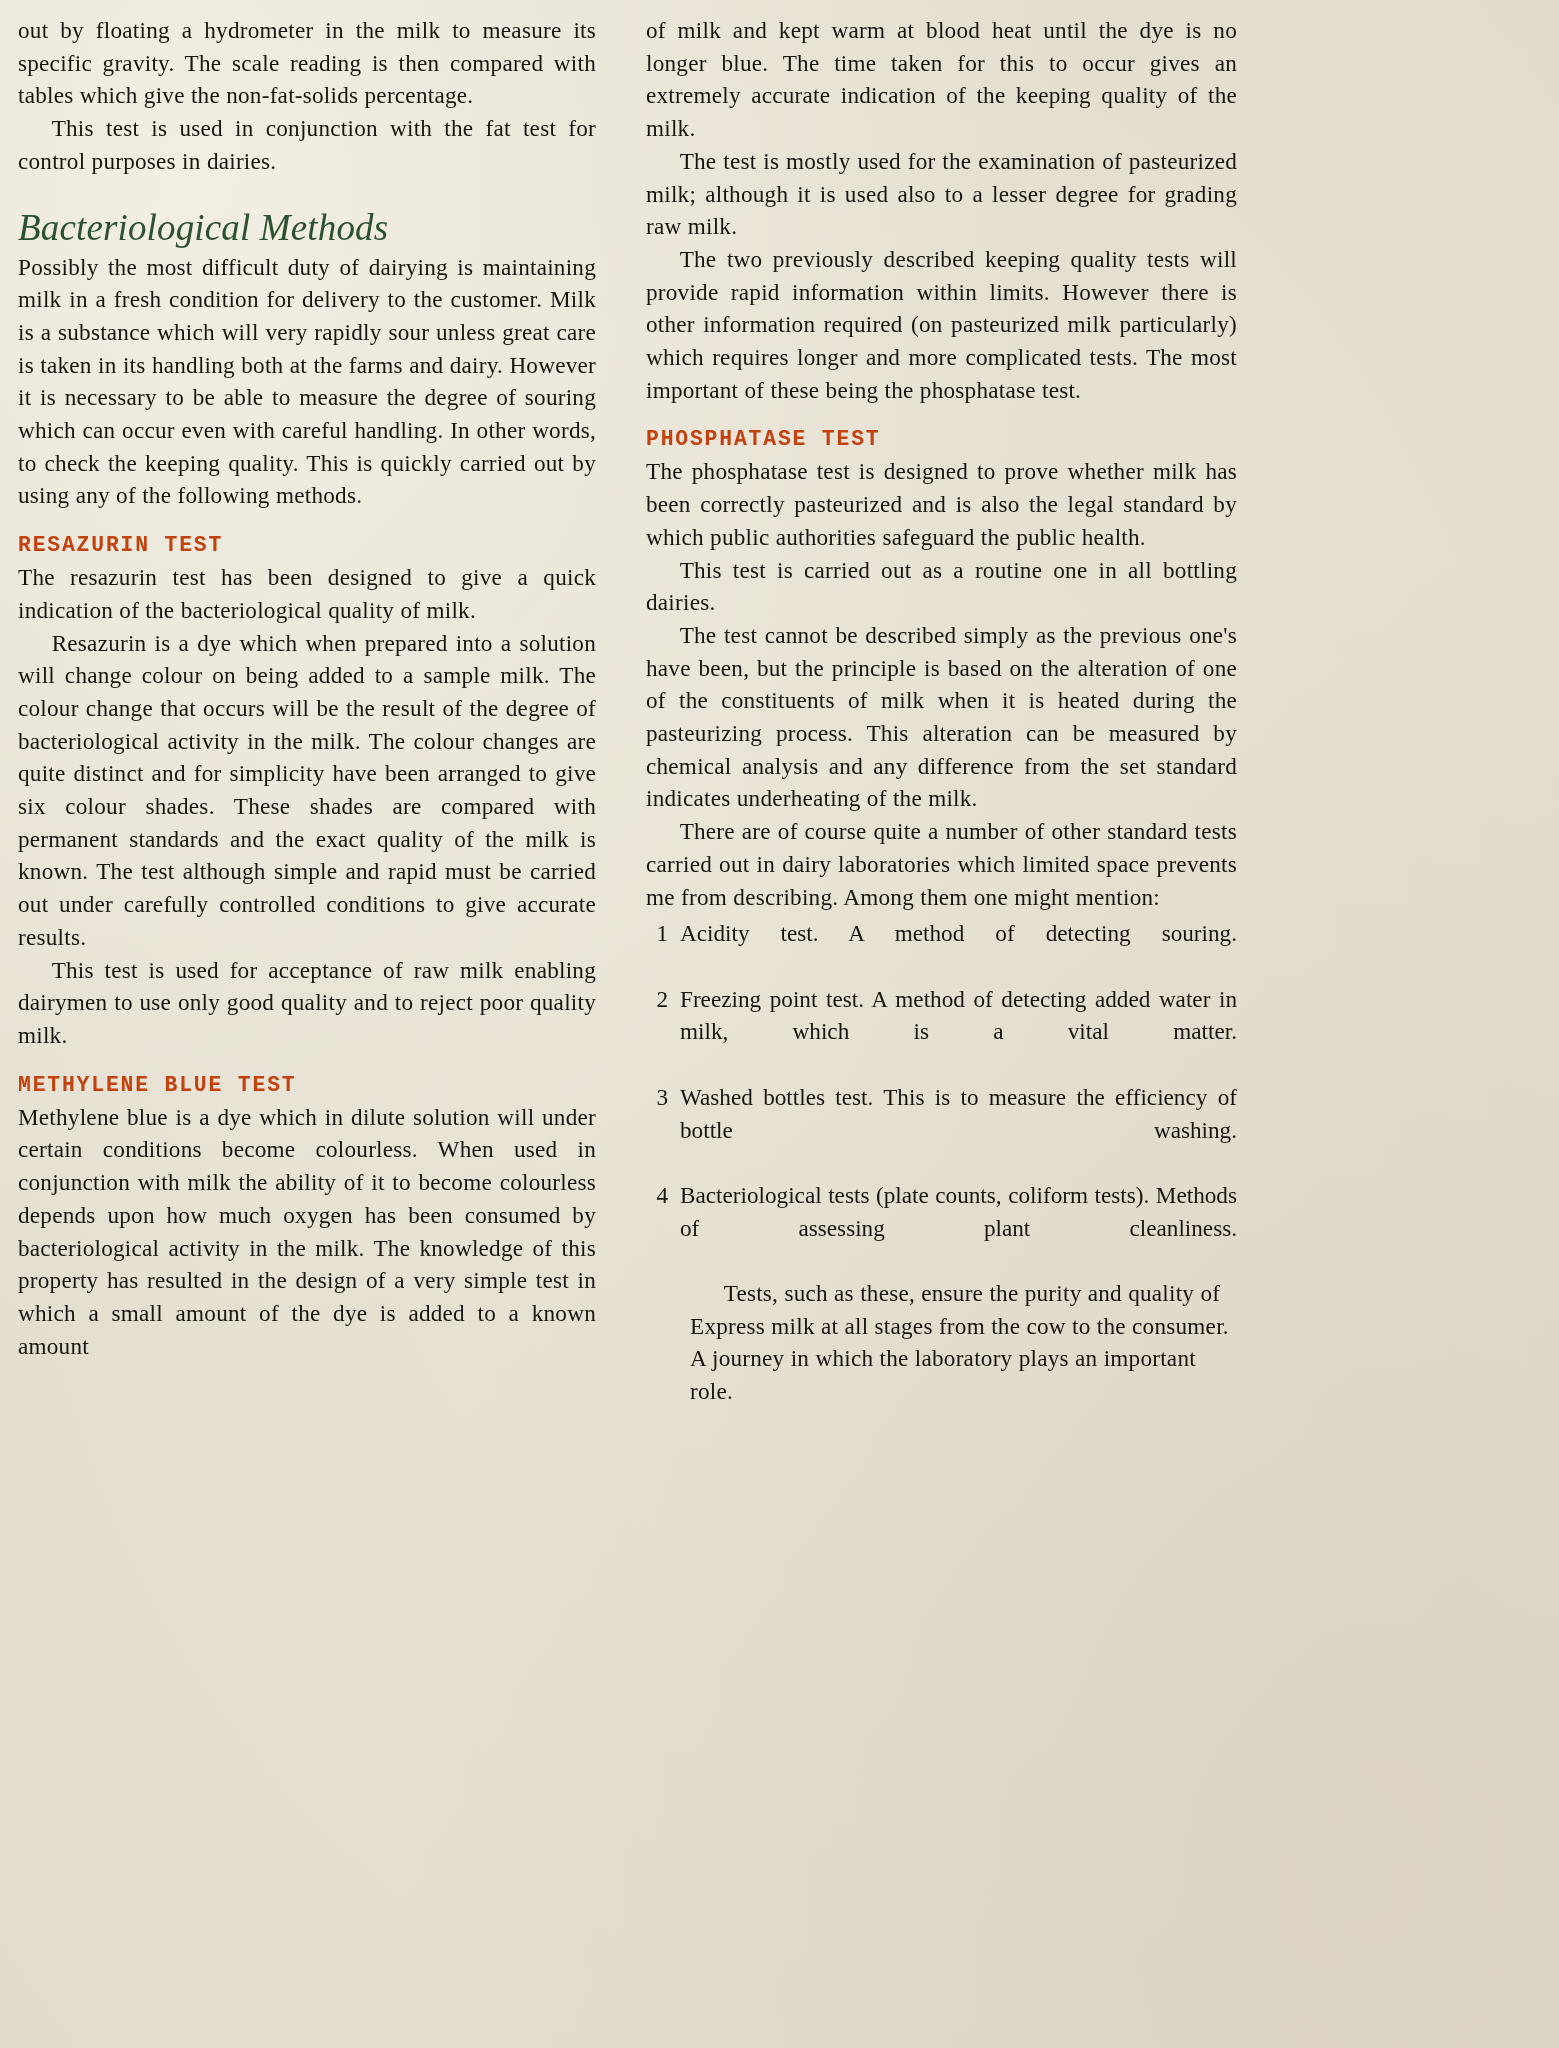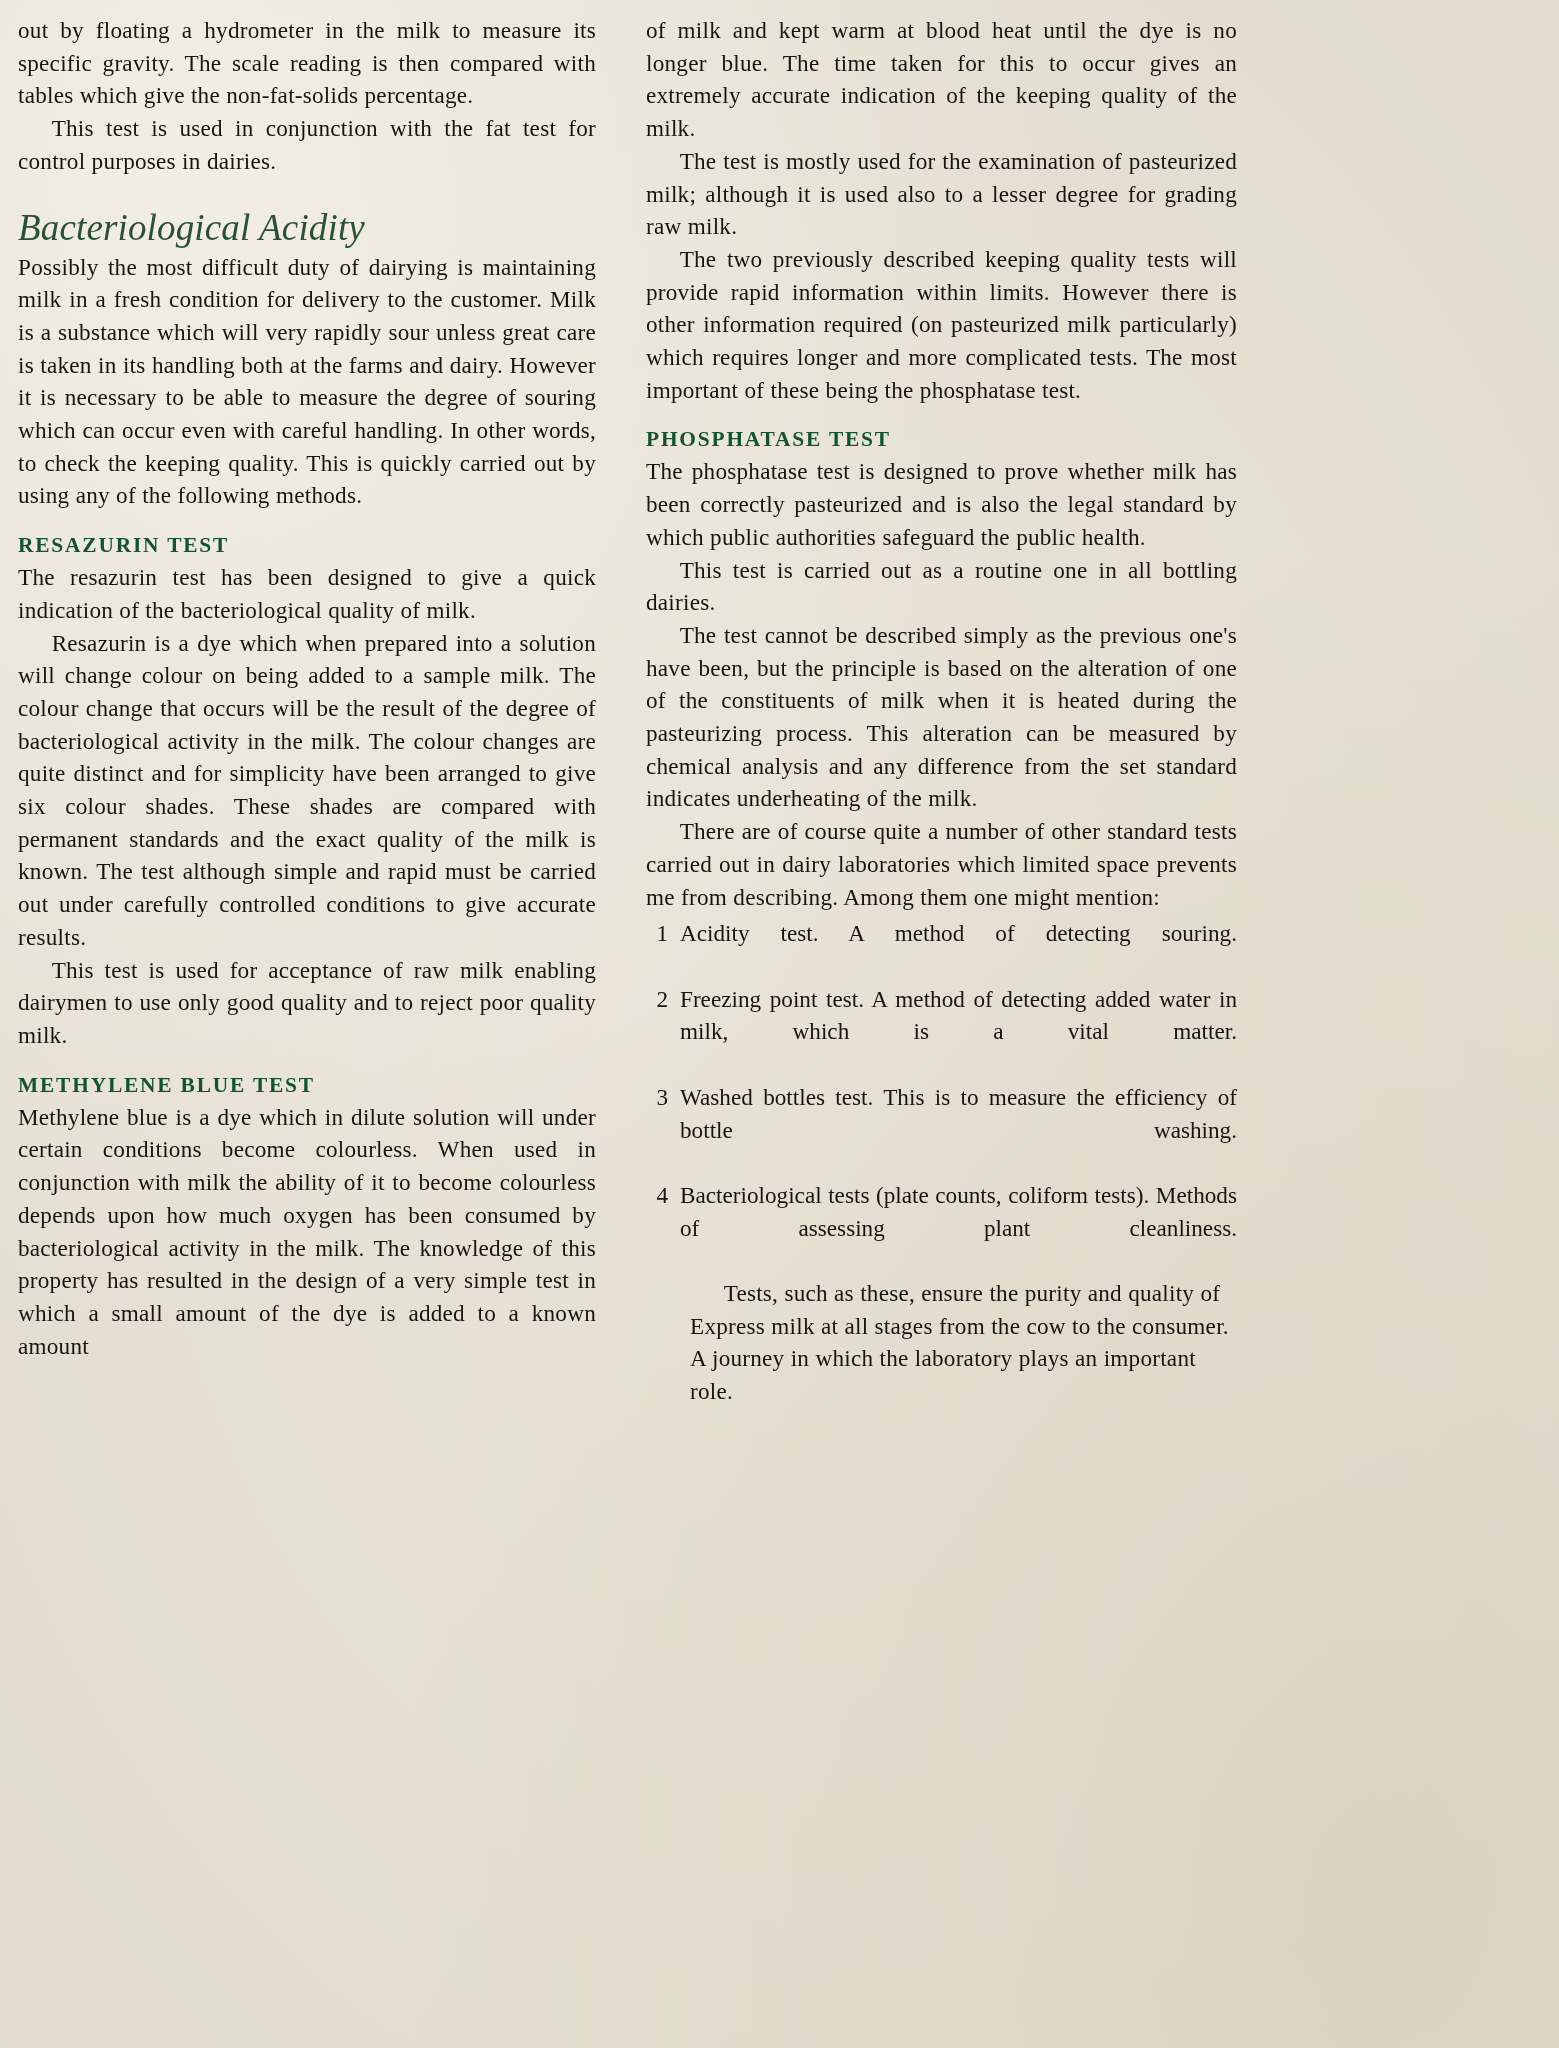--- a/index.html
+++ b/index.html
@@ -64,26 +64,26 @@
     font-style: italic;
     font-weight: 400;
     font-size: 37px;
     line-height: 44px;
     color: #2b5132;
     letter-spacing: 0.004em;
   }
 
   h3.sub-head {
     margin: 19px 0 2px 0;
-    font-family: Liberation Serif, serif;
+    font-family: Liberation Mono, monospace;
     font-weight: bold;
     font-size: 21.4px;
     line-height: 28px;
     letter-spacing: 0.085em;
-    color: #14532d;
+    color: #c2410c;
   }
 
   ol.test-list {
     margin: 4px 0 0 0;
     padding: 0;
     list-style: none;
   }
   ol.test-list li {
     display: flex;
     align-items: flex-start;
@@ -116,21 +116,21 @@
 <div class="paper-grain"></div>
 
 <div class="page">
 
   <div class="column col-left">
 
     <p class="flush">out by floating a hydrometer in the milk to measure its specific gravity. The scale reading is then compared with tables which give the non-fat-solids percentage.</p>
 
     <p class="indent">This test is used in conjunction with the fat test for control purposes in dairies.</p>
 
-    <h2 class="section-title">Bacteriological Acidity</h2>
+    <h2 class="section-title">Bacteriological Methods</h2>
 
     <p class="flush">Possibly the most difficult duty of dairying is maintaining milk in a fresh condition for delivery to the customer. Milk is a substance which will very rapidly sour unless great care is taken in its handling both at the farms and dairy. However it is necessary to be able to measure the degree of souring which can occur even with careful handling. In other words, to check the keeping quality. This is quickly carried out by using any of the following methods.</p>
 
     <h3 class="sub-head">RESAZURIN TEST</h3>
 
     <p class="flush">The resazurin test has been designed to give a quick indication of the bacteriological quality of milk.</p>
 
     <p class="indent">Resazurin is a dye which when prepared into a solution will change colour on being added to a sample milk. The colour change that occurs will be the result of the degree of bacteriological activity in the milk. The colour changes are quite distinct and for simplicity have been arranged to give six colour shades. These shades are compared with permanent standards and the exact quality of the milk is known. The test although simple and rapid must be carried out under carefully controlled conditions to give accurate results.</p>
 
     <p class="indent">This test is used for acceptance of raw milk enabling dairymen to use only good quality and to reject poor quality milk.</p>

